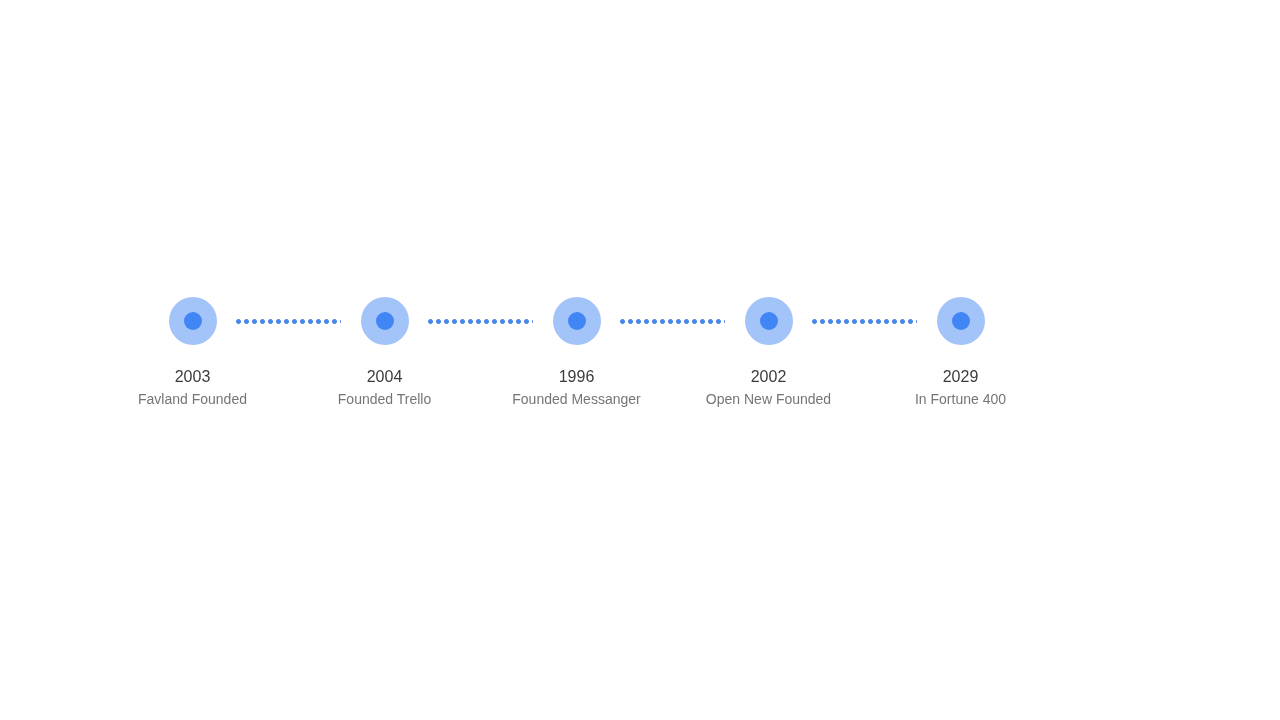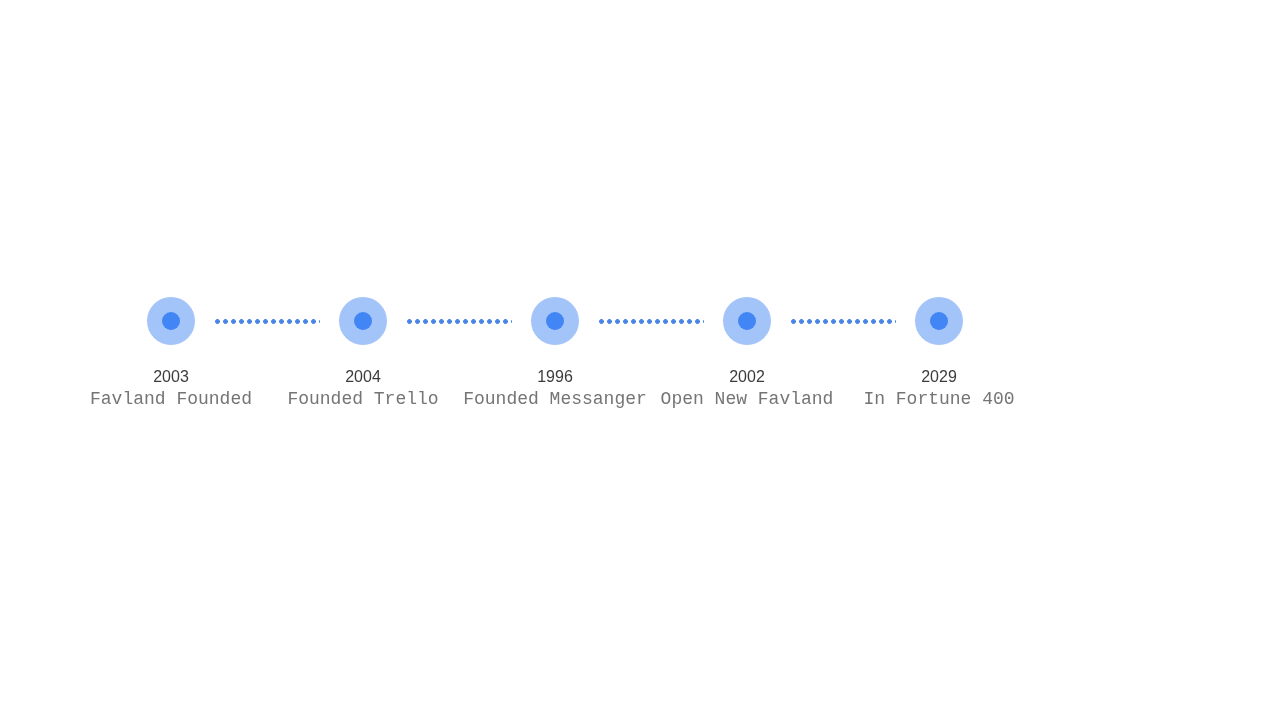--- a/index.html
+++ b/index.html
@@ -15,20 +15,21 @@
     overflow: hidden;
     position: relative;
   }
 
   #timeline-diagram {
     position: absolute;
     left: 0;
     top: 0;
     width: 1110px;
     height: 720px;
+    padding-left: 43px;
   }
 
   
   .timeline-track {
     position: absolute;
     left: 0;
     right: 0;
     top: 297px;           
     height: 48px;
     display: flex;
@@ -109,25 +110,24 @@
   .label-year {
     display: block;
     font-size: 16px;
     line-height: 22px;
     color: #3c3c3c;
     white-space: nowrap;
   }
 
   .label-title {
     display: block;
-    font-size: 18px;
+    font-size: 14px;
     line-height: 22px;
     color: #757575;
     white-space: nowrap;
-    font-family: Liberation Mono, monospace;
   }
 </style>
 </head>
 <body>
 
 <div id="timeline-diagram">
 
   <div class="timeline-track">
 
     <div class="timeline-node">
@@ -185,21 +185,21 @@
       <span class="label-title">Founded Trello</span>
     </div>
 
     <div class="label-group">
       <span class="label-year">1996</span>
       <span class="label-title">Founded Messanger</span>
     </div>
 
     <div class="label-group">
       <span class="label-year">2002</span>
-      <span class="label-title">Open New Favland</span>
+      <span class="label-title">Open New Founded</span>
     </div>
 
     <div class="label-group">
       <span class="label-year">2029</span>
       <span class="label-title">In Fortune 400</span>
     </div>
 
   </div>
 
 </div>

